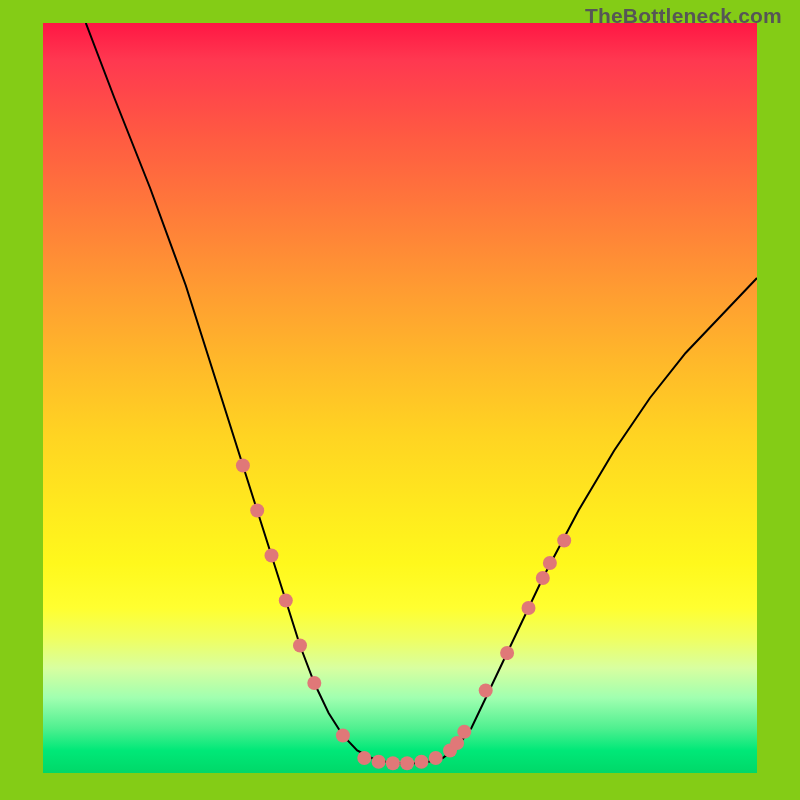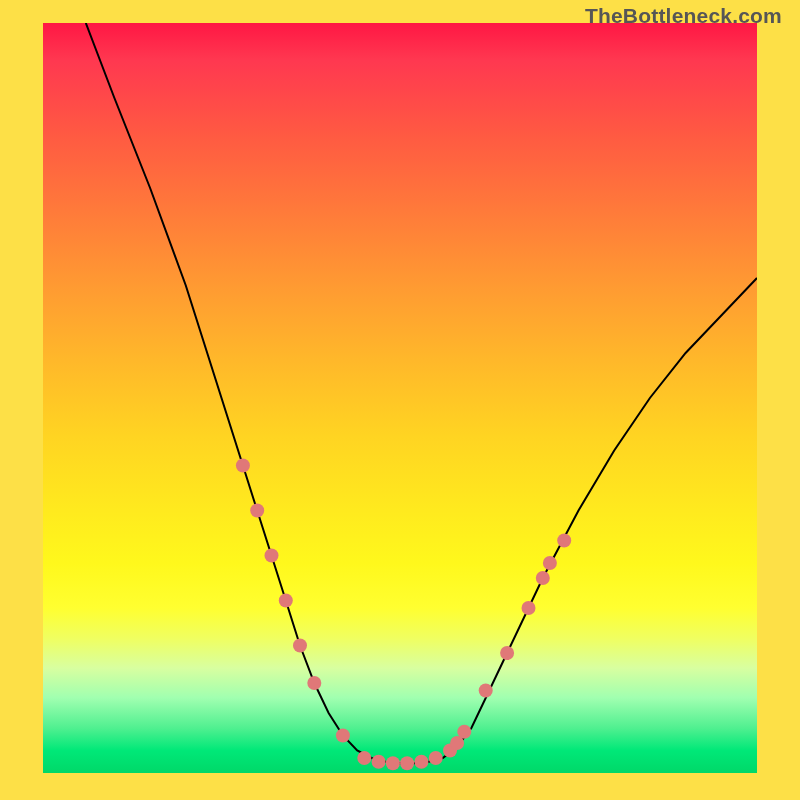--- a/index.html
+++ b/index.html
@@ -1,17 +1,17 @@
 <!DOCTYPE html>
 <html><head>
 <meta charset="utf-8">
 <style>
   * { margin: 0; padding: 0; box-sizing: border-box; }
   body { width: 800px; height: 800px; background: #000; font-family: Arial, sans-serif; overflow: hidden; }
-  .container { width: 800px; height: 800px; position: relative; background: #fde047; }
+  .container { width: 800px; height: 800px; position: relative; background: #84cc16; }
   .plot-area {
     position: absolute;
     left: 43px;
     top: 23px;
     width: 714px;
     height: 750px;
     background: linear-gradient(to bottom,
       #ff1744 0%,
       #ff3850 5%,
       #ff5a42 15%,

